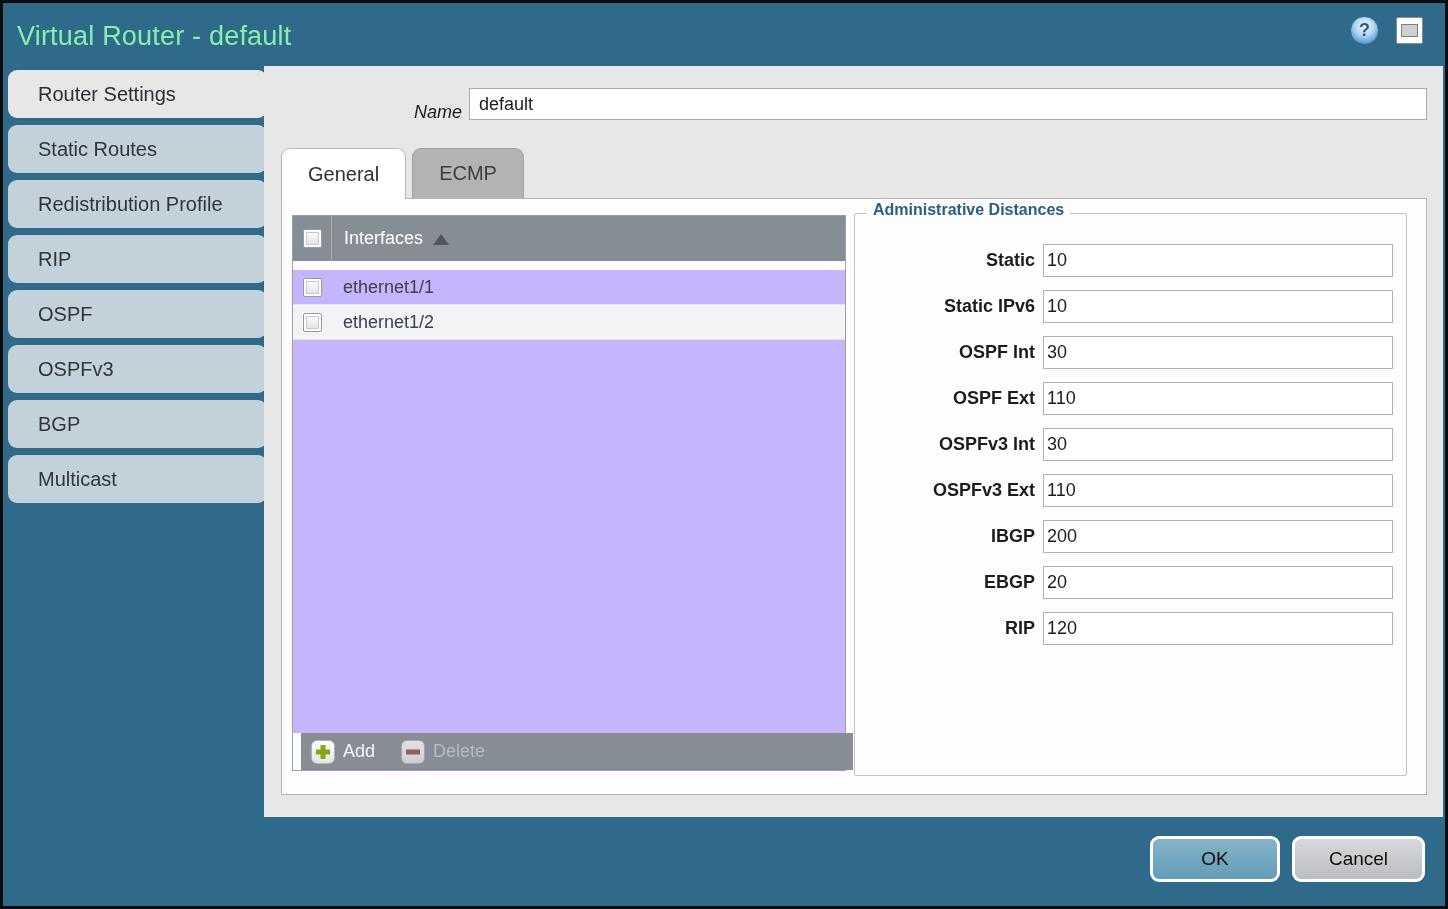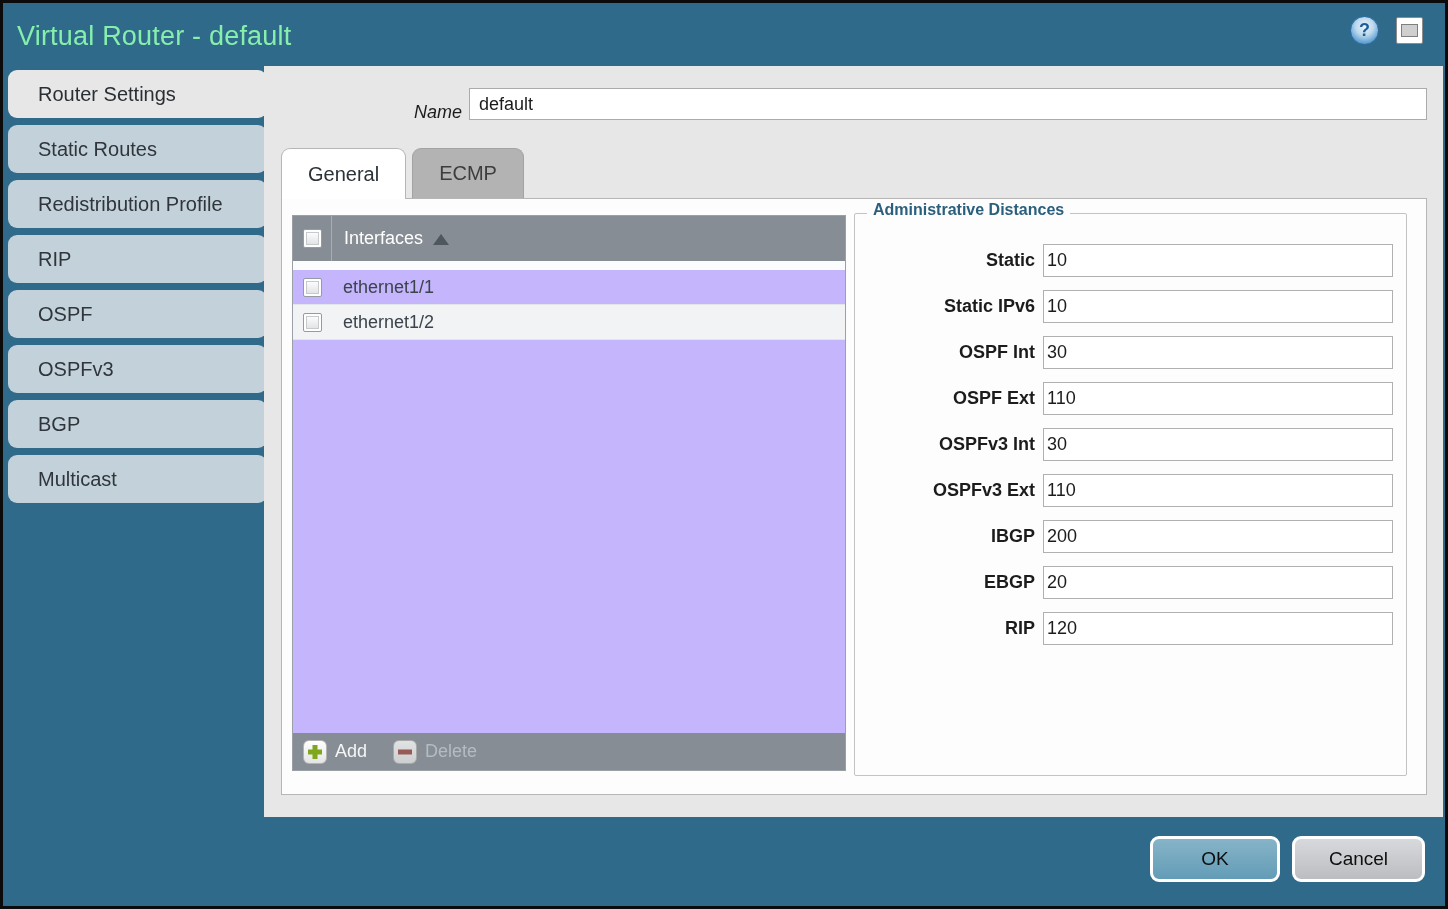--- a/index.html
+++ b/index.html
@@ -119,21 +119,21 @@
     background:#ffffff; display:flex; align-items:center; justify-content:center;
     cursor:pointer;
   }
   .checkbox .cb-inner {
     width:13px; height:13px;
     background:linear-gradient(180deg,#fcfcfc 0%, #e2e4e6 100%);
     border:1px solid #c6cacd;
   }
 
   .itable-footer {
-    position:absolute; left:0; bottom:0; width:100%; height:37px;
+    position:absolute; left:8px; bottom:0; width:100%; height:37px;
     background:#868d94; display:flex; align-items:center; padding-left:10px;
   }
   .ftr-btn { display:flex; align-items:center; margin-right:26px; cursor:pointer; }
   .icon-sq {
     width:24px; height:24px; border-radius:6px;
     background:linear-gradient(180deg,#ffffff 0%, #e4e4e4 100%);
     border:1px solid #b3b3b3; position:relative; margin-right:8px;
   }
   .plus-icon::before, .plus-icon::after {
     content:""; position:absolute; background:#7fa71c; left:50%; top:50%;

